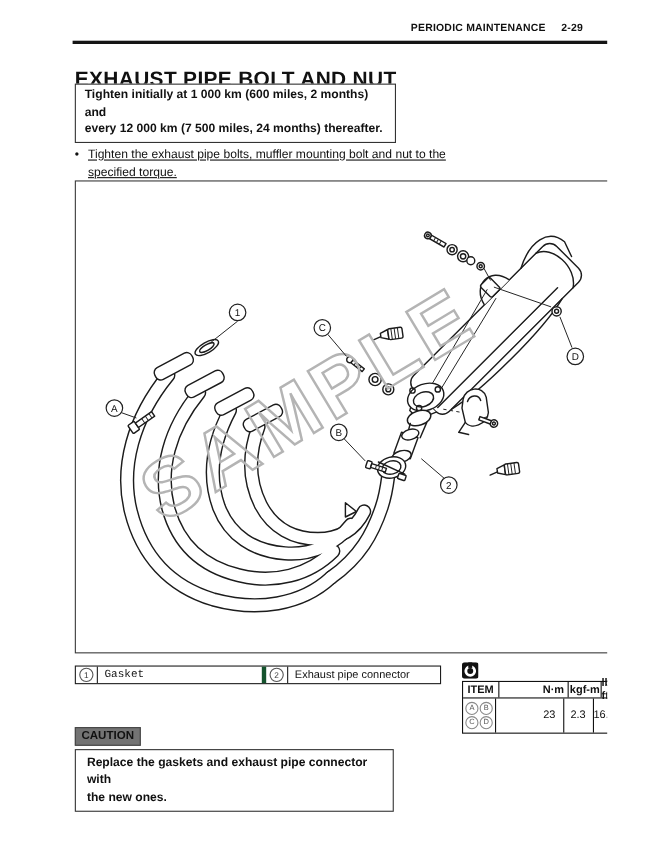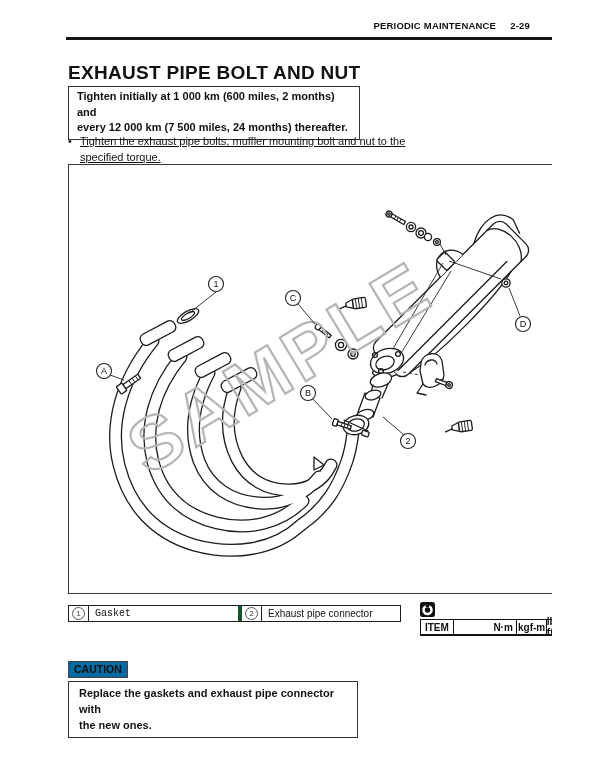--- a/index.html
+++ b/index.html
@@ -4,21 +4,21 @@
 <style>
   html,body{margin:0;padding:0;background:#fff;}
   .page{position:relative;width:552px;height:776px;background:#fff;overflow:hidden;
         font-family:"Liberation Sans",sans-serif;color:#111;}
   .abs{position:absolute;}
   
   .hdr{top:20px;right:22px;display:flex;gap:14px;font-size:9.5px;font-weight:bold;letter-spacing:.2px;}
   .rule{left:66px;top:37px;width:514px;height:3px;background:#151515;}
   
   .title{left:68px;top:62px;font-size:19px;font-weight:bold;letter-spacing:.3px;}
-  .interval{left:68px;top:86px;width:292px;border:1.3px solid #333;background:#fff;
+  .interval{left:68px;top:76px;width:292px;border:1.3px solid #333;background:#fff;
             padding:2px 8px 3px 8px;font-size:11px;font-weight:bold;line-height:15.5px;box-sizing:border-box;}
   .bullet-dot{left:68px;top:134px;font-size:11px;line-height:15.5px;}
   .bullet-text{left:80px;top:134px;width:330px;font-size:11px;line-height:15.5px;text-decoration:underline;}
   
   .dbox{left:68px;top:164px;width:492px;height:430px;border:1.5px solid #3a3a3a;box-sizing:border-box;background:#fff;}
   
   .legend{left:68px;top:605px;display:flex;height:15px;border:1.5px solid #1d1d1d;background:#fff;box-sizing:content-box;}
   .lg-num{width:19px;display:flex;align-items:center;justify-content:center;border-right:1px solid #1d1d1d;}
   .lg-lab{display:flex;align-items:center;padding-left:6px;font-size:10px;}
   .lg-lab.a{width:143px;border-right:4px solid #14532d;font-family:Liberation Mono, monospace;}
@@ -36,21 +36,21 @@
   .tc.c1{width:38px;border-right:1px solid #111;}
   .tc.c2{width:32px;border-right:1px solid #111;margin-left:36px;}
   .tc.c3{width:34px;border-right:1px solid #111;}
   .tc.c4{flex:1;}
   .trow.h .tc{font-size:10px;font-weight:bold;}
   .trow.d .tc{font-size:10px;}
   .itemcell{display:flex;flex-direction:column;align-items:center;justify-content:center;gap:1px;}
   .itemline{display:flex;}
   
   .clabel{left:68px;top:661px;border:1.3px solid #444;padding:1px 5px 2px 5px;
-          font-size:10.5px;font-weight:bold;background:#0369a1;}
+          font-size:10.5px;font-weight:bold;background:#737373;}
   .cbox{left:68px;top:681px;width:290px;border:1.3px solid #333;box-sizing:border-box;
         padding:3px 10px 4px 10px;font-size:11px;font-weight:bold;line-height:16px;background:#fff;}
   
   .ln{stroke:#1c1c1c;fill:none;stroke-width:1.3;stroke-linecap:round;stroke-linejoin:round;}
   .lnw{stroke:#1c1c1c;fill:#fff;stroke-width:1.3;stroke-linejoin:round;}
   .thin{stroke:#222;fill:none;stroke-width:0.9;}
   .pipeo{stroke:#1c1c1c;stroke-width:13;fill:none;stroke-linecap:round;}
   .pipei{stroke:#fff;stroke-width:10.4;fill:none;stroke-linecap:round;}
   .lblc{fill:#fff;stroke:#222;stroke-width:1.1;}
   .lblt{font-family:"Liberation Sans",sans-serif;font-size:9px;fill:#111;text-anchor:middle;}
@@ -271,20 +271,37 @@
     </svg>
   </div>
 
   <div class="abs ttable">
     <div class="trow h">
       <div class="tc c1">ITEM</div>
       <div class="tc c2">N·m</div>
       <div class="tc c3">kgf-m</div>
       <div class="tc c4">lb-ft</div>
     </div>
+    <div class="trow d">
+      <div class="tc c1">
+        <div class="itemcell">
+          <span class="itemline">
+            <span class="circ sm">A</span>
+            <span class="circ sm">B</span>
+          </span>
+          <span class="itemline">
+            <span class="circ sm">C</span>
+            <span class="circ sm">D</span>
+          </span>
+        </div>
+      </div>
+      <div class="tc c2">23</div>
+      <div class="tc c3">2.3</div>
+      <div class="tc c4">16.5</div>
+    </div>
   </div>
 
   <div class="abs clabel">CAUTION</div>
   <div class="abs cbox">
     <div>Replace the gaskets and exhaust pipe connector with</div>
     <div>the new ones.</div>
   </div>
 
 </div>
 

